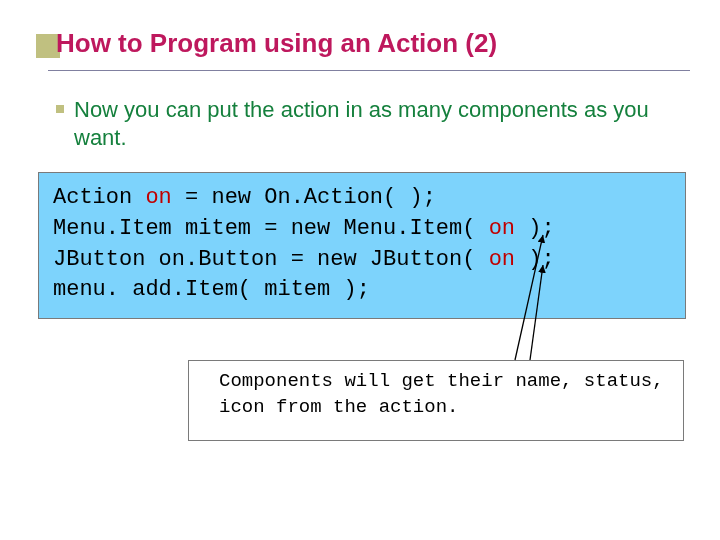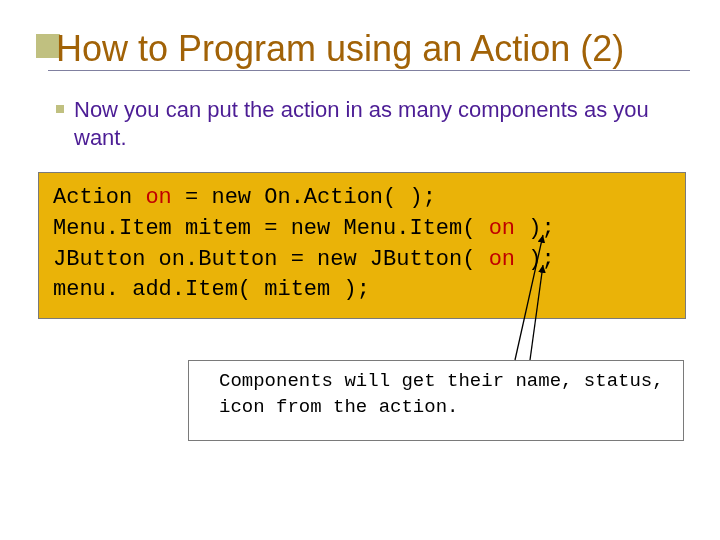--- a/index.html
+++ b/index.html
@@ -28,57 +28,57 @@
     position: absolute;
     left: -4px;
     top: 6px;
     width: 24px;
     height: 24px;
     background: #c0c080;
     z-index: 0;
   }
   .title {
     position: relative;
-    font-size: 36px;
-    font-weight: 400;
-    color: #a16207;
+    font-size: 26px;
+    font-weight: 700;
+    color: #be185d;
     padding-left: 16px;
     z-index: 1;
   }
   .title-rule {
     position: absolute;
     left: 48px;
     right: 30px;
     top: 70px;
     height: 1px;
     background: #8080a0;
   }
   .body-text {
     position: absolute;
     left: 74px;
     right: 60px;
     top: 96px;
     font-size: 22px;
     line-height: 1.25;
-    color: #4c1d95;
+    color: #15803d;
   }
   .body-bullet {
     position: absolute;
     left: 56px;
     top: 105px;
     width: 8px;
     height: 8px;
     background: #c0c080;
   }
   .code-box {
     position: absolute;
     left: 38px;
     right: 34px;
     top: 172px;
-    background: #eab308;
+    background: #7dd3fc;
     border: 1px solid #7a7a7a;
     padding: 10px 14px 12px 14px;
     font-family: "Courier New", Courier, monospace;
     font-size: 22px;
     line-height: 1.4;
     white-space: normal;
     box-sizing: border-box;
   }
   .code-line { display: block; }
   .kw-red { color: #c00000; }

